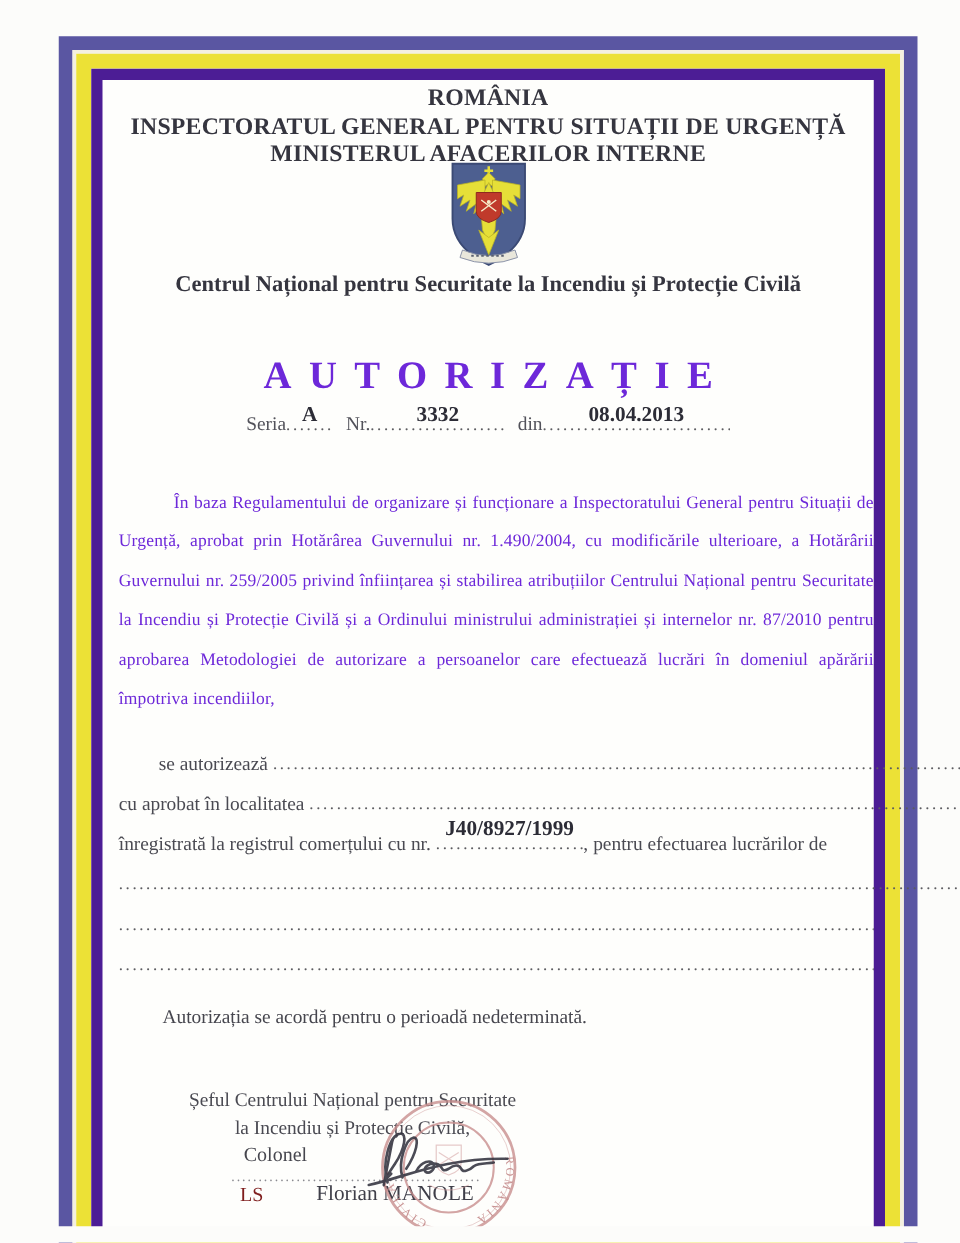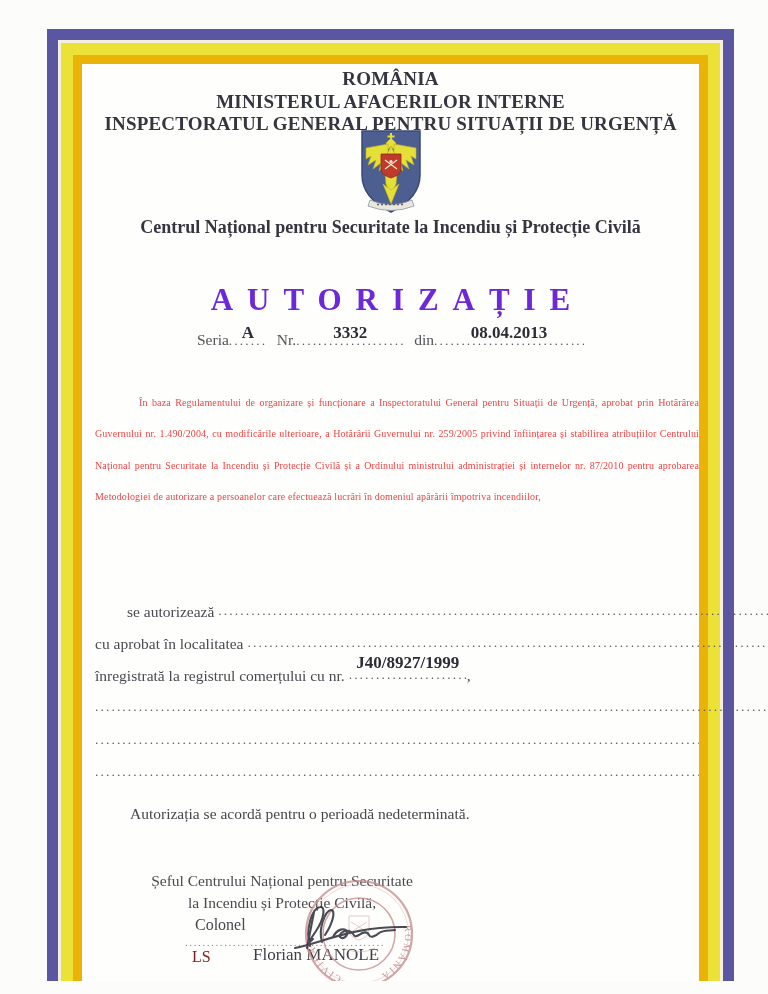--- a/index.html
+++ b/index.html
@@ -8,21 +8,21 @@
     background:#fcfcfa;
     font-family:"Liberation Serif","DejaVu Serif",serif;
     color:#3d3d46;
   }
   .page{position:absolute;inset:0;}
   
   .frame{position:absolute;left:47px;top:29px;width:687px;height:990px;box-sizing:border-box;
          border:11px solid #5a56a2;}
   .frame .b-line{width:100%;height:100%;box-sizing:border-box;border:3px solid #f4f0df;}
   .frame .b-yellow{width:100%;height:100%;box-sizing:border-box;border:12px solid #ece136;}
-  .frame .b-red{width:100%;height:100%;box-sizing:border-box;border:9px solid #eab308;background:#fefefc;}
+  .frame .b-red{width:100%;height:100%;box-sizing:border-box;border:9px solid #4c1d95;background:#fefefc;}
   .content{position:relative;width:100%;height:100%;}
   .scan-cut{position:absolute;left:0;top:981px;width:768px;height:13px;background:#fcfcfa;z-index:40;}
 
   
   .hdr{position:absolute;top:4px;left:0;width:100%;text-align:center;
        font-weight:700;font-size:19px;line-height:22.5px;color:#35353f;letter-spacing:.2px;}
   .arms{position:absolute;top:64px;left:50%;transform:translateX(-50%);}
   .center-name{position:absolute;top:153px;left:0;width:100%;text-align:center;
        font-weight:700;font-size:18px;color:#35353f;}
 
@@ -34,22 +34,22 @@
   .serial-row .label{white-space:nowrap;}
   .fill{position:relative;display:inline-flex;align-items:baseline;}
   .dots{overflow:hidden;white-space:nowrap;color:#5c5c60;font-size:13.5px;letter-spacing:2.1px;flex:1 1 auto;}
   .fill .value{position:absolute;left:50%;transform:translateX(-50%);bottom:6px;
        font-weight:700;font-size:17px;color:#2c2c36;white-space:nowrap;}
   .w38{width:38px;} .w105{width:108px;} .w150{width:150px;}
   .serial-row .gap{width:10px;}
 
   
   .legal{position:absolute;top:323px;left:13px;width:604px;
-       font-size:10px;line-height:31.4px;text-align:justify;text-indent:44px;
-       color:#ef4444;letter-spacing:.15px;}
+       font-size:14px;line-height:31.4px;text-align:justify;text-indent:44px;
+       color:#6d28d9;letter-spacing:.15px;}
 
   
   .row{position:absolute;left:13px;width:604px;display:flex;align-items:flex-start;
        font-size:15.5px;color:#4a4a52;}
   .row .label{white-space:nowrap;}
   .row .comma{color:#4a4a52;}
   .r-a{top:539px;} .r-b{top:571px;} .r-c{top:603px;} .r-d{top:635px;}
   .r-e{top:668px;} .r-f{top:700px;}
   .r-a .label{padding-left:32px;padding-right:4px;}
   .r-b .f1{flex:1.15 1 0;}
@@ -74,22 +74,22 @@
 
 <div class="page">
   <div class="frame">
     <div class="b-line">
         <div class="b-yellow">
           <div class="b-red">
       <div class="content">
 
         <div class="hdr">
           <div>ROMÂNIA</div>
+          <div>INSPECTORATUL GENERAL PENTRU SITUAȚII DE URGENȚĂ</div>
           <div>MINISTERUL AFACERILOR INTERNE</div>
-          <div>INSPECTORATUL GENERAL PENTRU SITUAȚII DE URGENȚĂ</div>
         </div>
 
         <div class="arms">
           <svg width="68" height="88" viewBox="0 0 68 88">
             <path d="M5,3 H63 V47 Q63,70 34,84 Q5,70 5,47 Z" fill="#4d5f90" stroke="#3b4a74" stroke-width="1.5"></path>
             <g fill="#e6df38" stroke="#b9b125" stroke-width="0.6">
               <path d="M34,5 v7 M30.5,8.5 h7" fill="none" stroke="#e6df38" stroke-width="2"></path>
               <path d="M34,10 l5,5 -2,6 -3,-2 -3,2 -2,-6 Z"></path>
               <path d="M9,20 L31,16 L31,40 L27,44 L28,37 L22,43 L24,35 L16,41 L19,32 L11,37 L14,28 L9,31 Z"></path>
               <path d="M59,20 L37,16 L37,40 L41,44 L40,37 L46,43 L44,35 L52,41 L49,32 L57,37 L54,28 L59,31 Z"></path>
@@ -150,20 +150,21 @@
 
         </div>
 
         <div class="row r-c">
           <span class="label" style="padding-right:4px">înregistrată la registrul comerțului cu nr.</span>
           <span class="fill dots-box">
             <span class="dots">............................................................</span>
             <span class="value">J40/8927/1999</span>
           </span>
           <span class="comma">,</span>
+          <span class="label tail">pentru efectuarea lucrărilor de</span>
         </div>
 
         <div class="row r-d">
           <span class="fill" style="flex:1">
             <span class="dots">................................................................................................................................................................................................................................................................................................................................</span>
 
           </span>
         </div>
 
         <div class="row r-e blank-dots">

